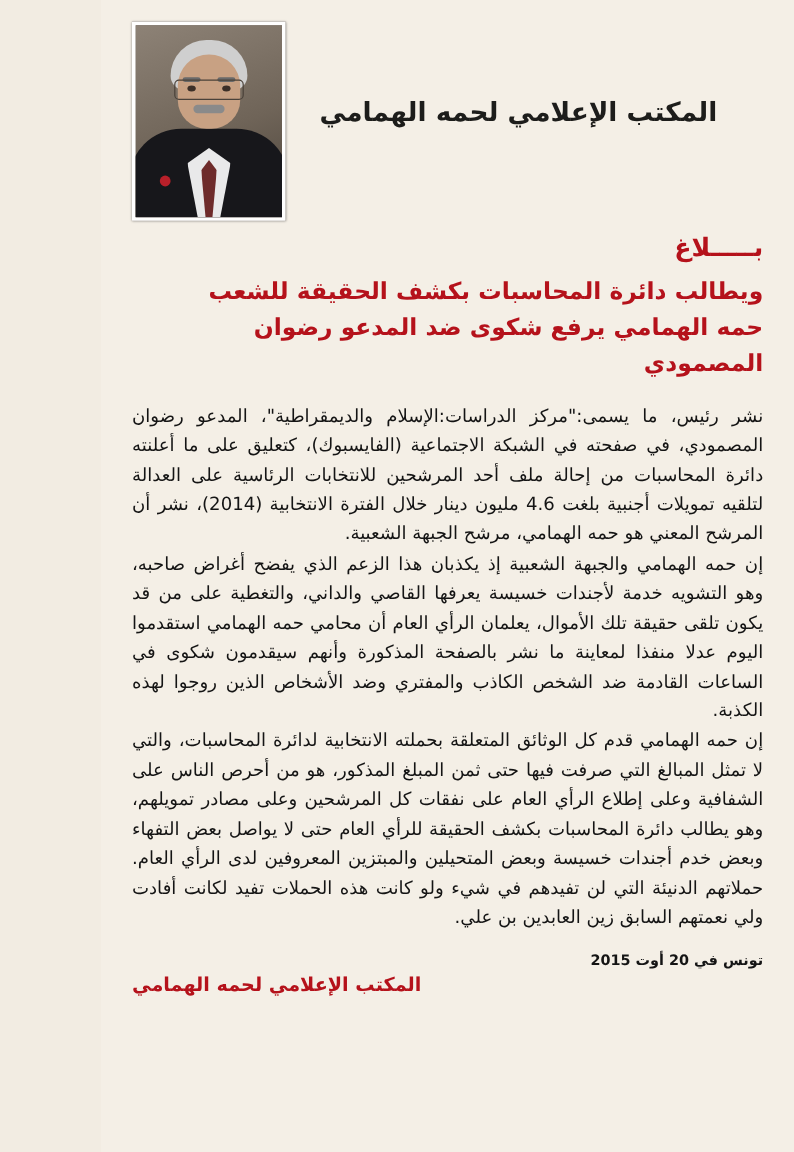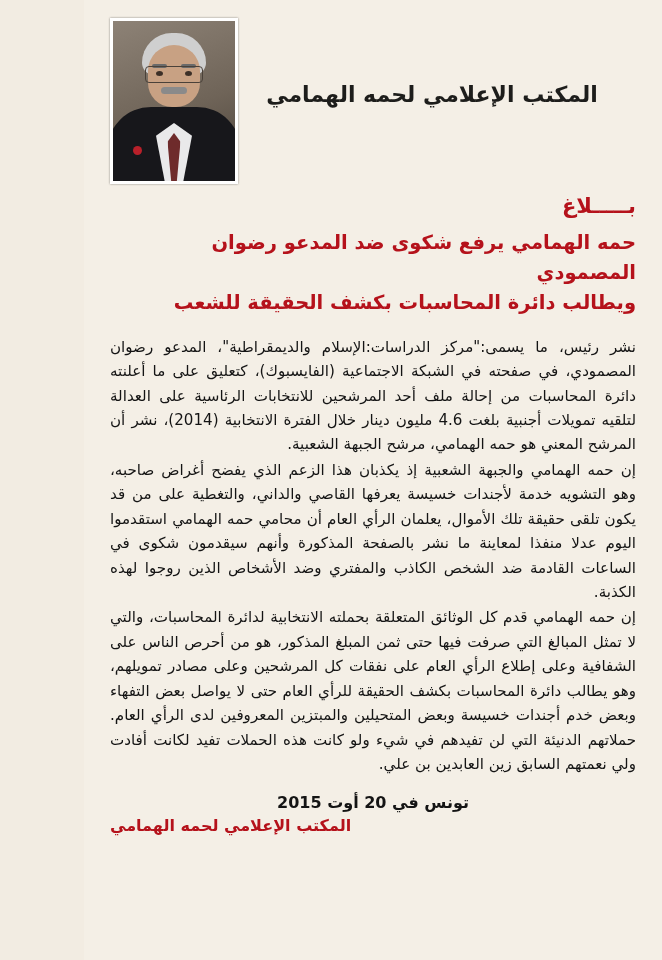--- a/index.html
+++ b/index.html
@@ -140,25 +140,25 @@
   .body-text p {
     margin: 0 0 1px 0;
   }
   
   .footer {
     margin-top: 16px;
     text-align: left;
     direction: rtl;
   }
   .footer .date {
-    font-size: 16px;
+    font-size: 12px;
     font-weight: bold;
     color: #141414;
     margin-bottom: 4px;
-    text-align: center;
+    text-align: right;
   }
   .footer .office {
     font-size: 16px;
     font-weight: bold;
     color: #b5121b;
     text-align: left;
   }
 </style>
 </head>
 <body>
@@ -179,22 +179,22 @@
       <div class="brow r"></div>
       <div class="glasses"></div>
       <div class="eye l"></div>
       <div class="eye r"></div>
       <div class="mustache"></div>
     </div>
   </div>
 
   <div class="red-block">
     <div class="balagh">بـــــلاغ</div>
+    <div class="headline">ويطالب دائرة المحاسبات بكشف الحقيقة للشعب</div>
     <div class="headline">حمه الهمامي يرفع شكوى ضد المدعو رضوان المصمودي</div>
-    <div class="headline">ويطالب دائرة المحاسبات بكشف الحقيقة للشعب</div>
   </div>
 
   <div class="body-text">
     <p>نشر رئيس، ما يسمى:"مركز الدراسات:الإسلام والديمقراطية"، المدعو رضوان المصمودي، في صفحته في الشبكة الاجتماعية (الفايسبوك)، كتعليق على ما أعلنته دائرة المحاسبات من إحالة ملف أحد المرشحين للانتخابات الرئاسية على العدالة لتلقيه تمويلات أجنبية بلغت 4.6 مليون دينار خلال الفترة الانتخابية (2014)، نشر أن المرشح المعني هو حمه الهمامي، مرشح الجبهة الشعبية.</p>
     <p>إن حمه الهمامي والجبهة الشعبية إذ يكذبان هذا الزعم الذي يفضح أغراض صاحبه، وهو التشويه خدمة لأجندات خسيسة يعرفها القاصي والداني، والتغطية على من قد يكون تلقى حقيقة تلك الأموال، يعلمان الرأي العام أن محامي حمه الهمامي استقدموا اليوم عدلا منفذا لمعاينة ما نشر بالصفحة المذكورة وأنهم سيقدمون شكوى في الساعات القادمة ضد الشخص الكاذب والمفتري وضد الأشخاص الذين روجوا لهذه الكذبة.</p>
     <p>إن حمه الهمامي قدم كل الوثائق المتعلقة بحملته الانتخابية لدائرة المحاسبات، والتي لا تمثل المبالغ التي صرفت فيها حتى ثمن المبلغ المذكور، هو من أحرص الناس على الشفافية وعلى إطلاع الرأي العام على نفقات كل المرشحين وعلى مصادر تمويلهم، وهو يطالب دائرة المحاسبات بكشف الحقيقة للرأي العام حتى لا يواصل بعض التفهاء وبعض خدم أجندات خسيسة وبعض المتحيلين والمبتزين المعروفين لدى الرأي العام. حملاتهم الدنيئة التي لن تفيدهم في شيء ولو كانت هذه الحملات تفيد لكانت أفادت ولي نعمتهم السابق زين العابدين بن علي.</p>
   </div>
 
   <div class="footer">
     <div class="date">تونس في 20 أوت 2015</div>

